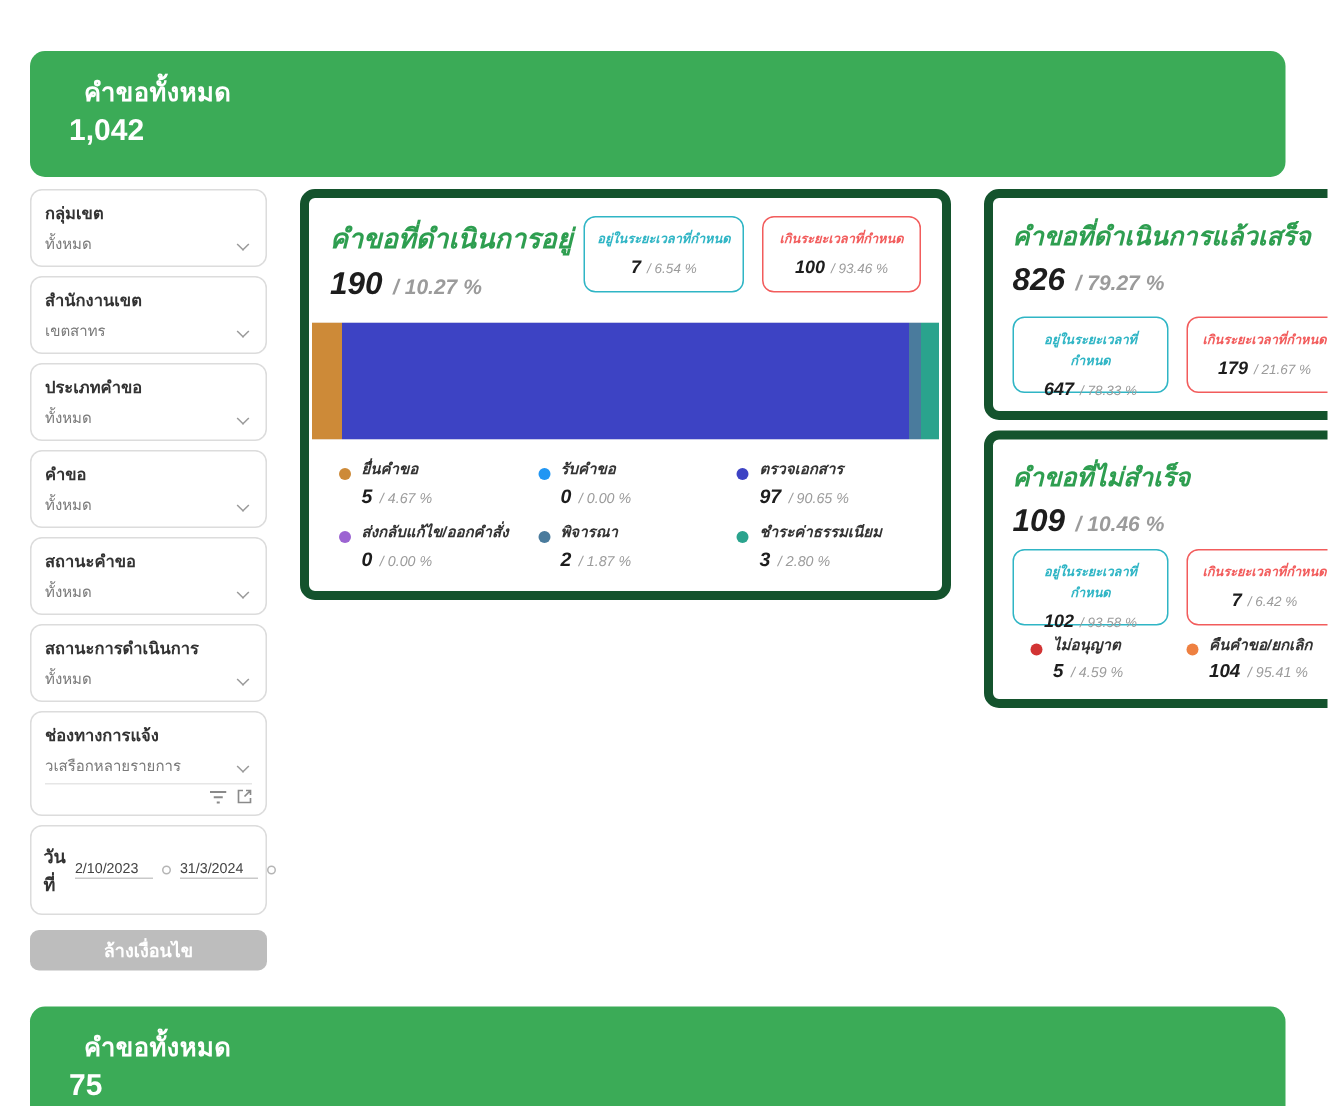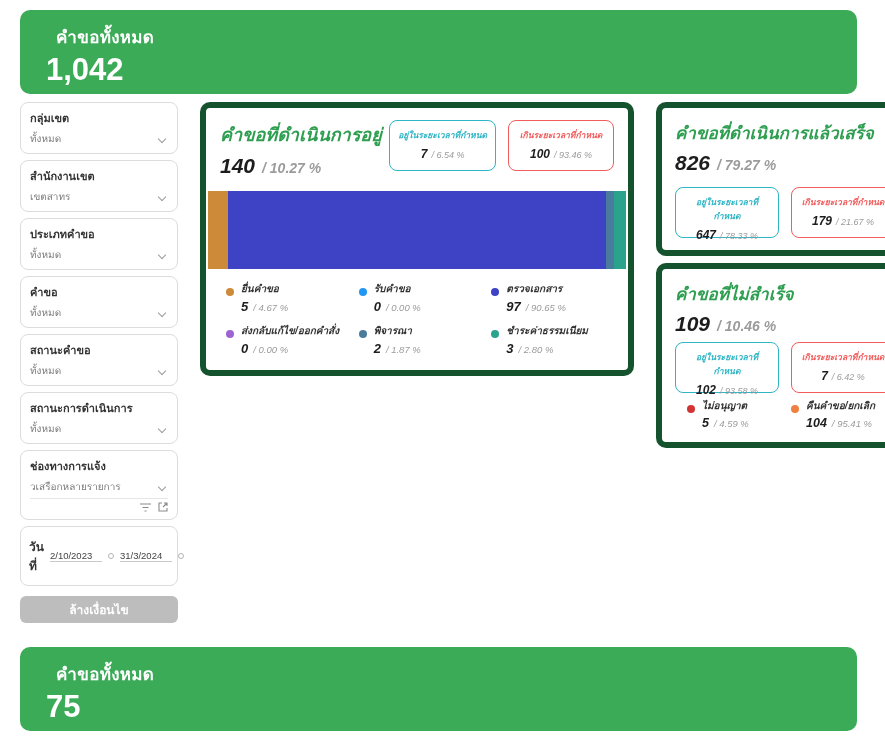--- a/index.html
+++ b/index.html
@@ -1,21 +1,21 @@
 <!DOCTYPE html>
 <html><head>
 <meta charset="utf-8">
 <style>
   * { box-sizing: border-box; margin: 0; padding: 0; }
   html,body { background:#fff; font-family:"Liberation Sans", sans-serif; }
   .page { width:885px; padding:10px 28px 10px 20px; }
-  .panel { margin-bottom:24px; }
+  .panel { margin-bottom:24px;margin-top:24px; }
   .banner { background:#3BAB57; border-radius:10px; color:#fff; padding:13px 26px 12px; height:84px; }
   .banner .b-title { font-size:17px; font-weight:bold; padding-left:10px; letter-spacing:.3px; }
-  .banner .b-total { font-size:31px; font-weight:bold; margin-top:2px; }
+  .banner .b-total { font-size:20px; font-weight:bold; margin-top:2px; }
   .content { display:flex; gap:22px; margin-top:8px; align-items:flex-start; }
 
   
   .filters { width:158px; flex-shrink:0; display:flex; flex-direction:column; gap:6px; }
   .fbox { background:#fff; border:1px solid #dcdcdc; border-radius:8px; padding:6px 9px 7px; }
   .fbox .flabel { font-size:11px; font-weight:bold; color:#333; margin-bottom:4px; }
   .frow { display:flex; justify-content:space-between; align-items:center; }
   .fvalue { font-size:10px; color:#7a7a7a; }
   .chev { width:6px; height:6px; border-right:1.5px solid #9a9a9a; border-bottom:1.5px solid #9a9a9a; transform:rotate(45deg); margin-right:3px; flex-shrink:0; }
   .icons-row { display:flex; justify-content:flex-end; align-items:center; gap:7px; margin-top:4px; border-top:1px solid #e6e6e6; padding-top:3px; }
@@ -144,21 +144,21 @@
           <span class="dot-circle"></span>
         </div>
         <button class="clear-btn">ล้างเงื่อนไข</button>
       </aside>
 
       <section class="card main-card">
         <div class="mc-head">
           <div>
             <div class="c-title">คำขอที่ดำเนินการอยู่</div>
             <div class="kpi-row">
-              <span class="kpi-val">140</span>
+              <span class="kpi-val">190</span>
               <span class="kpi-pct">/ 10.27 %</span>
             </div>
           </div>
           <div class="badges">
             <div class="badge teal">
               <div class="blabel">อยู่ในระยะเวลาที่กำหนด</div>
               <div class="bvals">
                 <span class="bval">7</span>
                 <span class="bpct">/ 6.54 %</span>
               </div>

